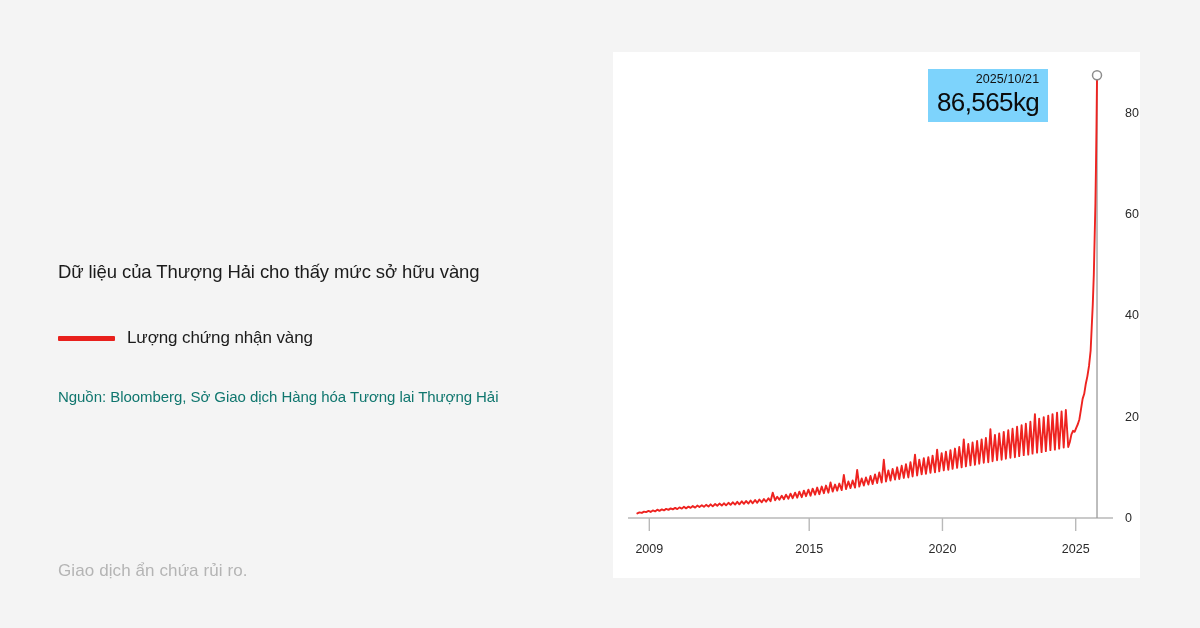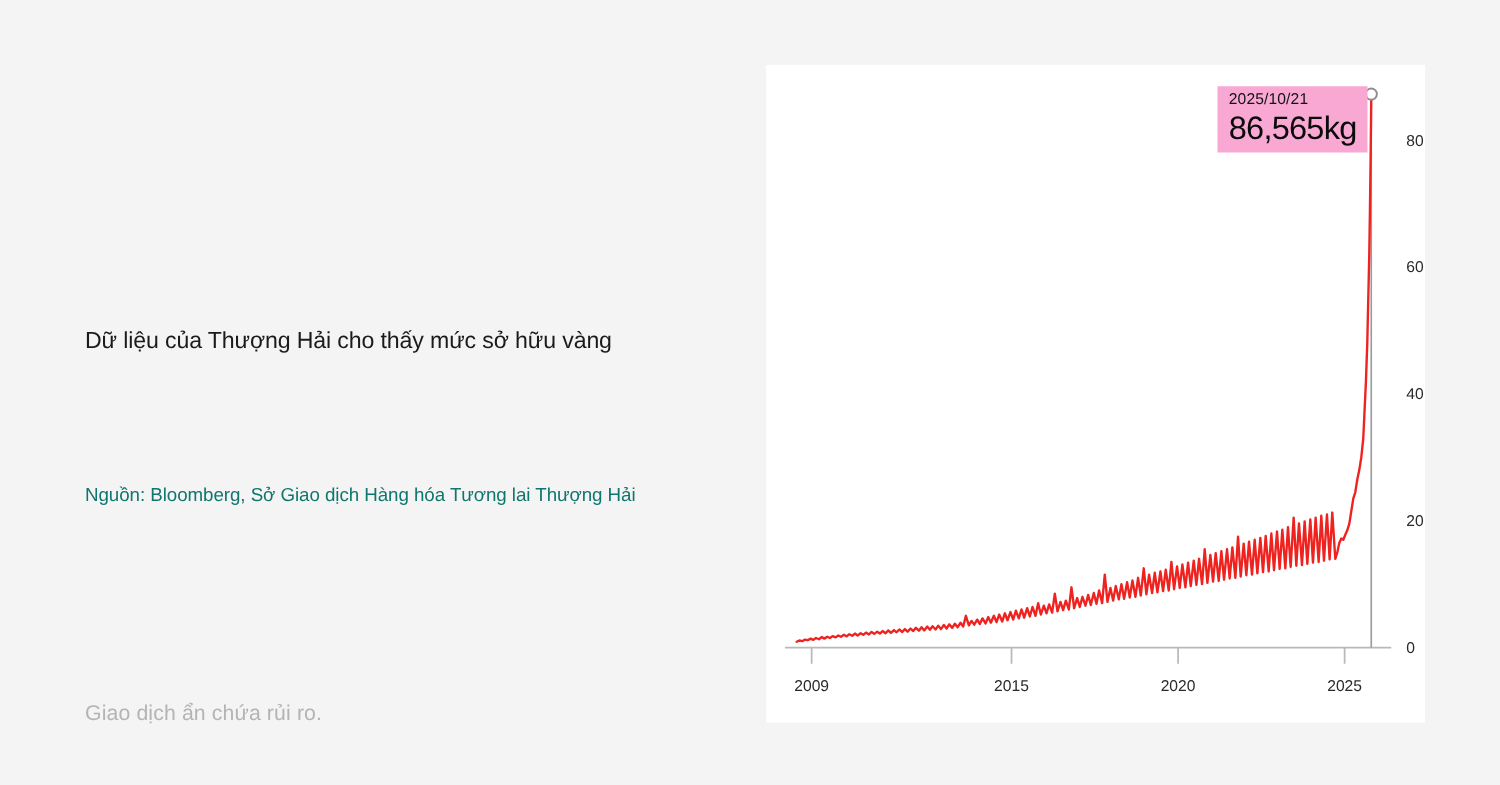--- a/index.html
+++ b/index.html
@@ -10,21 +10,21 @@
     font-family:"Liberation Sans","DejaVu Sans",sans-serif;
     overflow:hidden;
     position:relative;
     -webkit-font-smoothing:antialiased;
   }
   #root{position:absolute;inset:0;}
 
   
   .left-col{
     position:absolute;
-    left:68px; top:0; width:540px; height:531px;
+    left:58px; top:0; width:540px; height:531px;
   }
   .headline{
     position:absolute;
     left:0; top:258px;
     width:530px;
     font-size:18.5px;
     line-height:28px;
     color:#1b1b1b;
     font-weight:400;
     letter-spacing:-0.1px;
@@ -94,24 +94,24 @@
   }
   .ytick-text{
     font-family:"Liberation Sans","DejaVu Sans",sans-serif;
     font-size:12.5px;
     fill:#2a2a2a;
   }
 
   
   .callout{
     position:absolute;
-    left:974px; top:69px;
-    background:#f9a8d4;
+    left:928px; top:69px;
+    background:#7dd3fc;
     padding:4px 9px 7px 9px;
-    text-align:left;
+    text-align:right;
     line-height:1;
   }
   .callout-date{
     font-size:12.5px;
     color:#121212;
     letter-spacing:0.1px;
     display:block;
     margin-bottom:3px;
   }
   .callout-value{
@@ -126,20 +126,24 @@
 <body>
 
 <div id="root">
 
   <div class="left-col">
 
     <div class="headline">
       <span class="ln">Dữ liệu của Thượng Hải cho thấy mức sở hữu vàng</span>
     </div>
 
+    <div class="legend">
+      <span class="legend-swatch"></span>
+      <span class="legend-label">Lượng chứng nhận vàng</span>
+    </div>
 
     <div class="source">Nguồn: Bloomberg, Sở Giao dịch Hàng hóa Tương lai Thượng Hải</div>
 
     <div class="disclaimer">Giao dịch ẩn chứa rủi ro.</div>
   </div>
 
   <div class="chart-panel">
     <svg class="chart-svg" viewBox="0 0 527 526" preserveAspectRatio="none">
 
       <line id="x-axis" class="axis-line" x1="15" y1="466" x2="500" y2="466"></line>

